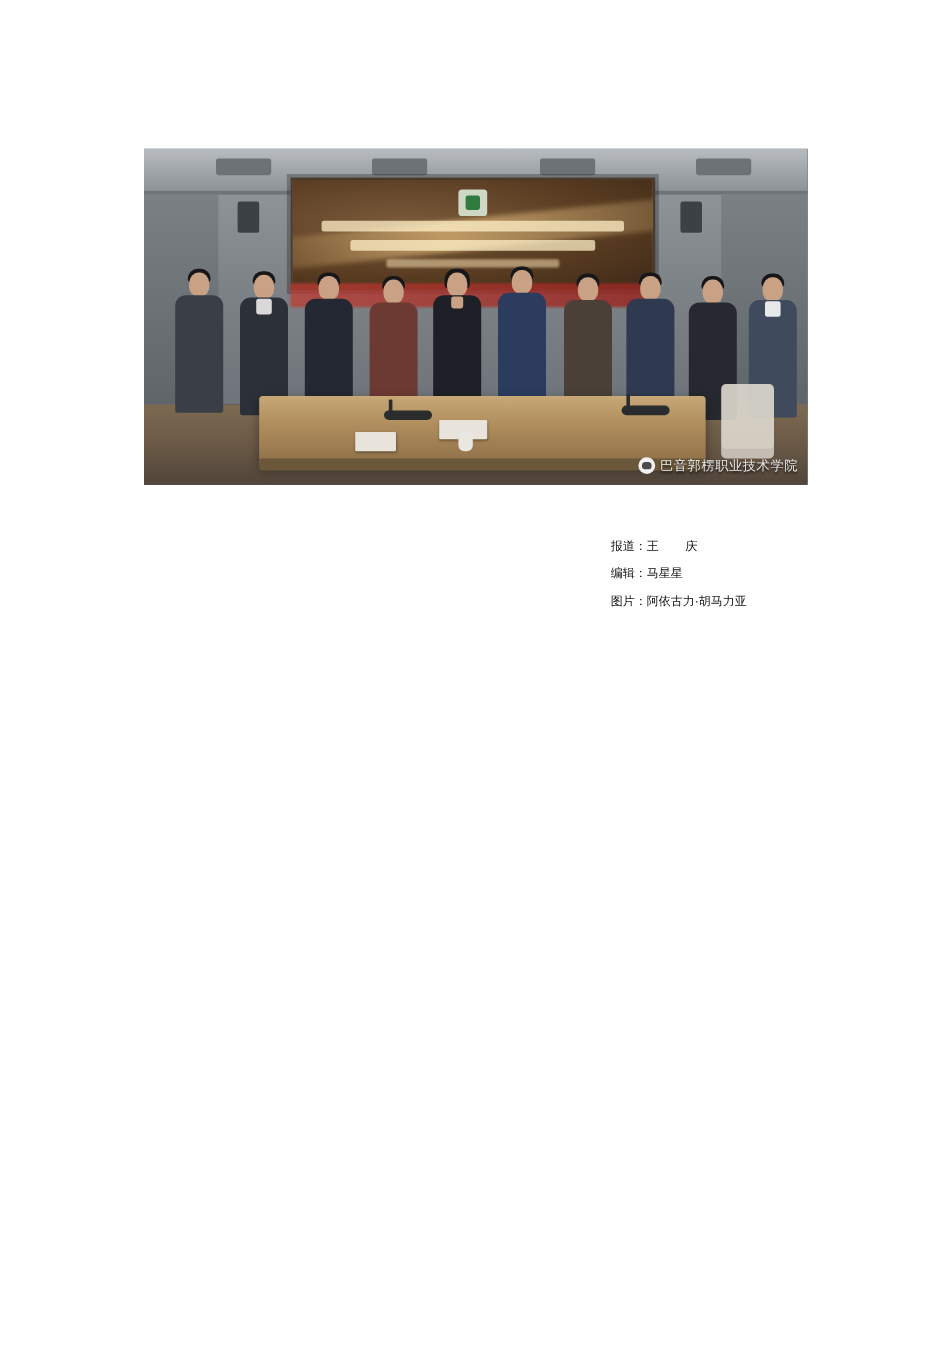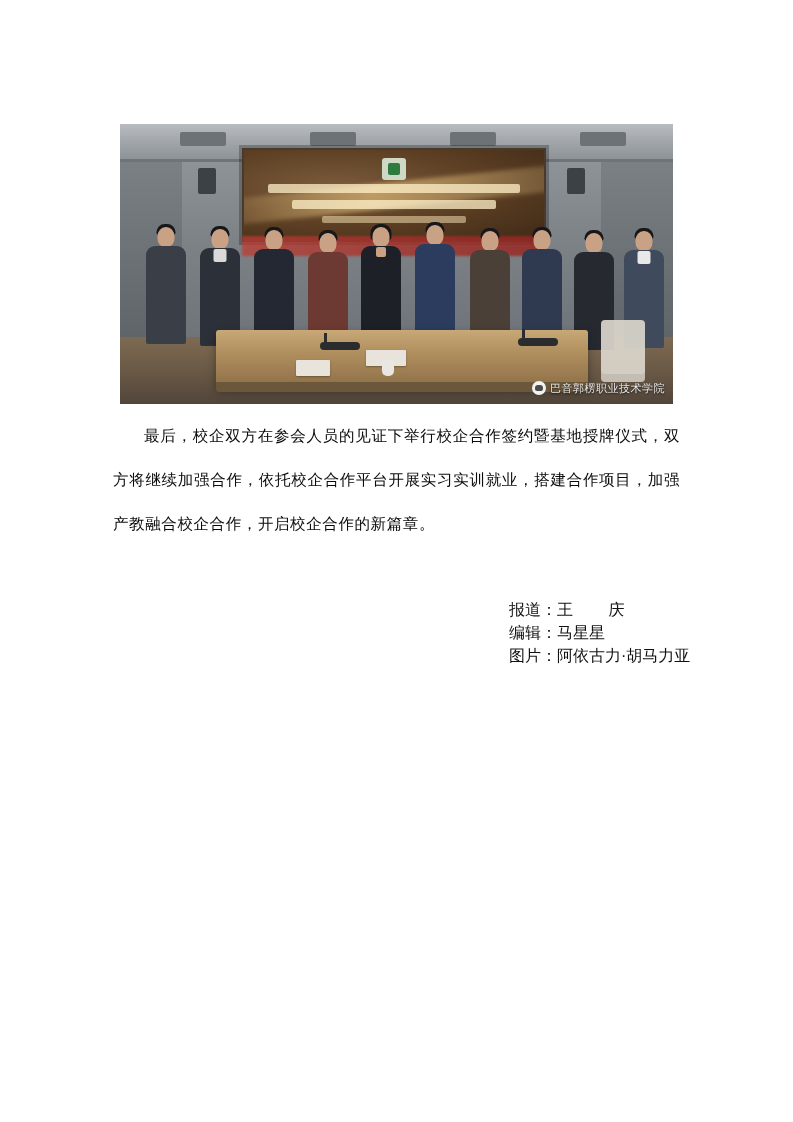--- a/index.html
+++ b/index.html
@@ -184,23 +184,23 @@
   .caption {
     margin-top: 10px;
     text-align: center;
     font-size: 13px;
     color: #111;
     letter-spacing: 1px;
   }
 
   
   .credits {
-    margin-top: 52px;
+    margin-top: 40px;
     padding-left: 396px;
-    font-size: 16px;
+    font-size: 10px;
     line-height: 23px;
     color: #111;
   }
   .credit-row { display: flex; }
   .credit-label { white-space: pre; }
   .credit-value { white-space: pre; }
 </style>
 </head>
 <body>
 
@@ -299,21 +299,20 @@
         <div class="paper" style="left:246px; top:226px; width:40px;"></div>
         <div class="cup" style="left:262px; top:236px;"></div>
 
         <div class="watermark">
           <span class="wm-logo"></span>
           <span>巴音郭楞职业技术学院</span>
         </div>
       </div>
     </div>
 
-    <p class="para para-lead" style="margin-top:10px;">最后，校企双方在参会人员的见证下举行校企合作签约暨基地授牌仪式，双方将继续加强合作，依托校企合作平台开展实习实训就业，搭建合作项目，加强产教融合校企合作，开启校企合作的新篇章。</p>
 
     <div class="credits">
       <div class="credit-row">
         <span class="credit-label">报道：</span>
         <span class="credit-value">王        庆</span>
       </div>
       <div class="credit-row">
         <span class="credit-label">编辑：</span>
         <span class="credit-value">马星星</span>
       </div>

